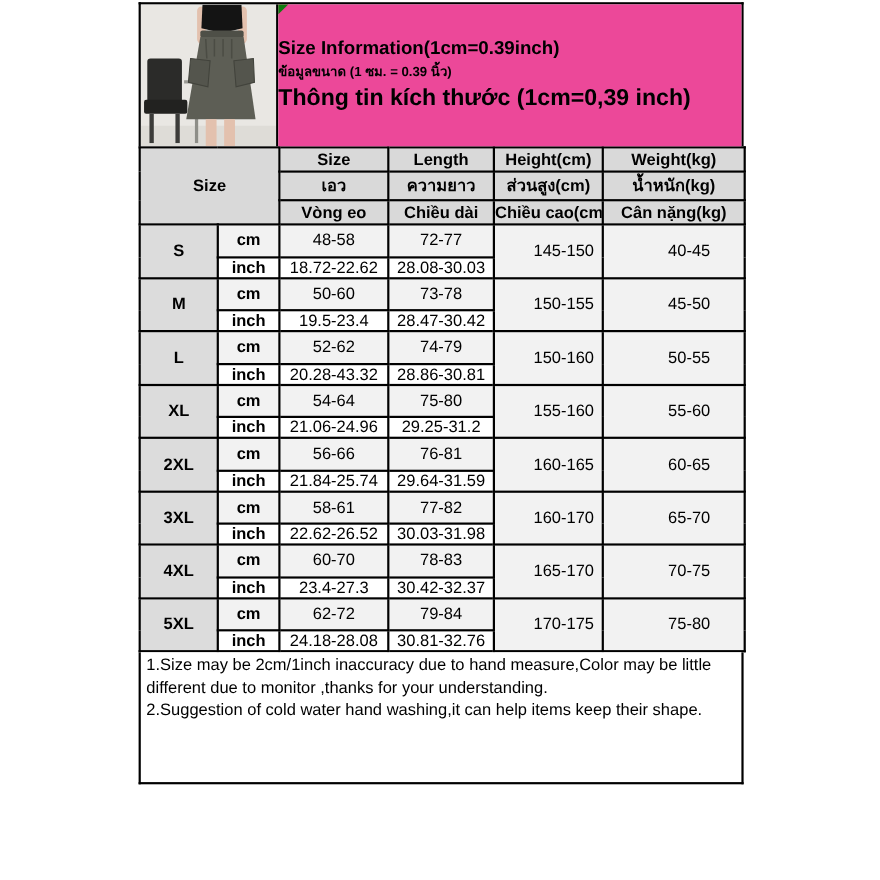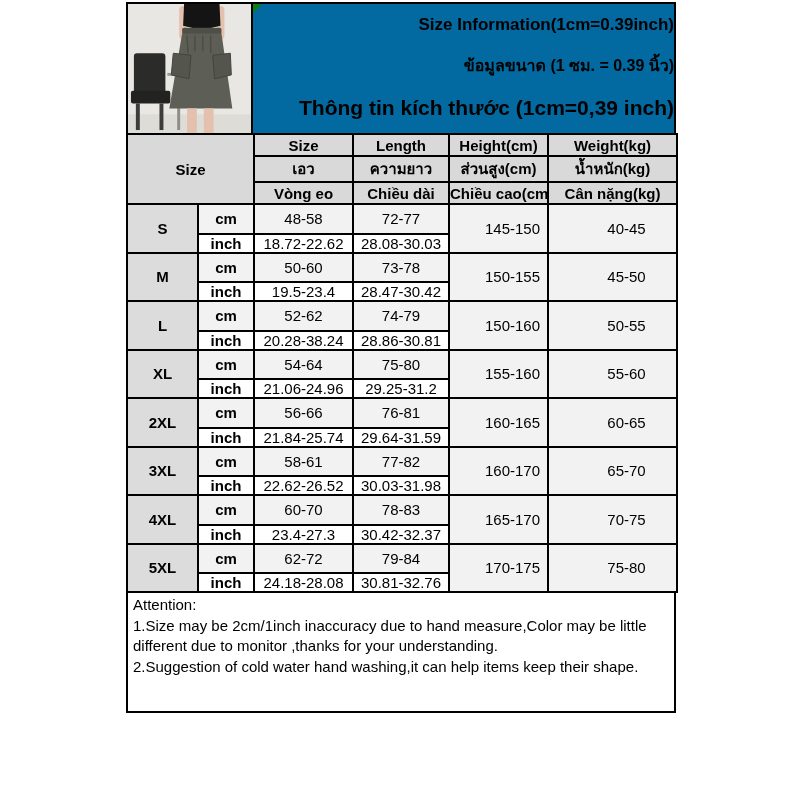--- a/index.html
+++ b/index.html
@@ -27,32 +27,31 @@
     width: 125px;
     height: 100%;
     border-right: 2px solid #000;
     position: relative;
     overflow: hidden;
     flex: none;
   }
   .photo-box svg { display: block; width: 100%; height: 100%; }
   .title-box {
     flex: 1;
-    background: #0369a1;
+    background: #ec4899;
     position: relative;
     display: flex;
     flex-direction: column;
     justify-content: center;
-    align-items: flex-end;
+    align-items: flex-start;
     text-align: center;
     line-height: 1.45;
-    gap: 16px;
   }
   .title-line-en { font-size: 17px; font-weight: bold; }
-  .title-line-th { font-size: 16px; font-weight: bold; }
+  .title-line-th { font-size: 12px; font-weight: bold; }
   .title-line-vi { font-size: 21px; font-weight: bold; }
   .corner-marker {
     position: absolute;
     left: 0; top: 0;
     width: 0; height: 0;
     border-top: 9px solid #0f7d0f;
     border-right: 9px solid transparent;
   }
 
   
@@ -196,21 +195,21 @@
       <tr class="row-cm">
         <td class="size-cell" rowspan="2">L</td>
         <td class="unit">cm</td>
         <td>52-62</td>
         <td>74-79</td>
         <td class="merged" rowspan="2">150-160</td>
         <td class="merged" rowspan="2">50-55</td>
       </tr>
       <tr class="row-inch">
         <td class="unit">inch</td>
-        <td>20.28-38.24</td>
+        <td>20.28-43.32</td>
         <td>28.86-30.81</td>
       </tr>
 
       <tr class="row-cm">
         <td class="size-cell" rowspan="2">XL</td>
         <td class="unit">cm</td>
         <td>54-64</td>
         <td>75-80</td>
         <td class="merged" rowspan="2">155-160</td>
         <td class="merged" rowspan="2">55-60</td>
@@ -273,18 +272,17 @@
       </tr>
       <tr class="row-inch">
         <td class="unit">inch</td>
         <td>24.18-28.08</td>
         <td>30.81-32.76</td>
       </tr>
     </tbody>
   </table>
 
   <div class="attention-box">
-    <div>Attention:</div>
     <div>1.Size may be 2cm/1inch inaccuracy due to hand measure,Color may be little different due to monitor ,thanks for your understanding.</div>
     <div>2.Suggestion of cold water hand washing,it can help items keep their shape.</div>
   </div>
 
 </div>
 
 </body></html>

